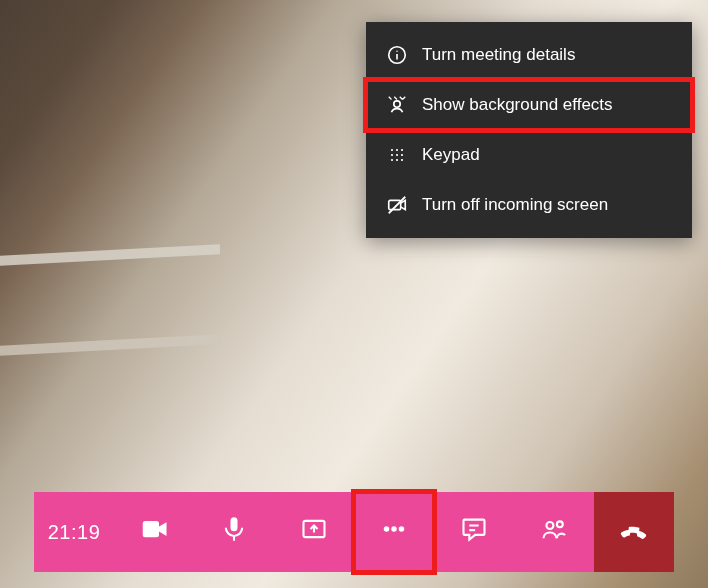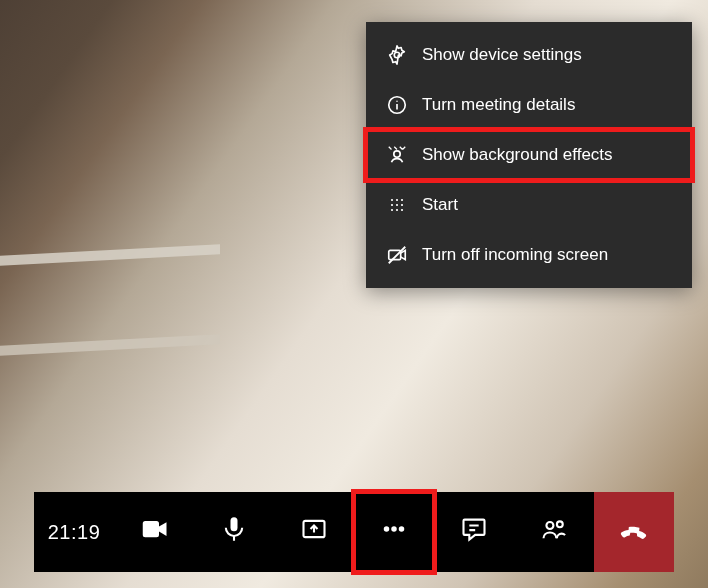--- a/index.html
+++ b/index.html
@@ -69,21 +69,21 @@
     
     .toolbar {
       position: absolute;
       left: 0; right: 0; bottom: 16px;
       height: 80px;
       display: flex;
       justify-content: center;
     }
     .toolbar-inner {
       display: flex;
-      background: #000000;
+      background: #ec4899;
       height: 80px;
     }
     .tb-btn {
       width: 80px;
       height: 80px;
       display: flex;
       align-items: center;
       justify-content: center;
       color: #fff;
       font-size: 22px;
@@ -96,29 +96,20 @@
     .fill-white { fill:#fff; stroke:none; }
   </style>
 </head>
 <body>
 
 <div class="video-bg"></div>
 <div class="shelf"></div>
 <div class="shelf2"></div>
 
 <div class="menu">
-  <div class="menu-item">
-    <span class="mi-icon">
-      <svg viewBox="0 0 24 24" width="22" height="22">
-          <circle cx="12" cy="12" r="3"></circle>
-          <path d="M12 2l1.5 2.7 3-.8.8 3 2.7 1.5-2.7 1.5-.8 3-3-.8L12 22l-1.5-2.7-3 .8-.8-3L4 12l2.7-1.5.8-3 3 .8z" stroke-linejoin="round"></path>
-        </svg>
-    </span>
-    <span class="mi-label">Show device settings</span>
-  </div>
   <div class="menu-item">
     <span class="mi-icon">
       <svg viewBox="0 0 24 24" width="22" height="22">
           <circle cx="12" cy="12" r="9"></circle>
           <circle cx="12" cy="8" r="0.8" class="fill-white"></circle>
           <path d="M12 11v6"></path>
         </svg>
     </span>
     <span class="mi-label">Turn meeting details</span>
   </div>
@@ -139,21 +130,21 @@
           <circle cx="12" cy="6" r="1.3" class="fill-white"></circle>
           <circle cx="18" cy="6" r="1.3" class="fill-white"></circle>
         <circle cx="6" cy="12" r="1.3" class="fill-white"></circle>
           <circle cx="12" cy="12" r="1.3" class="fill-white"></circle>
           <circle cx="18" cy="12" r="1.3" class="fill-white"></circle>
         <circle cx="6" cy="18" r="1.3" class="fill-white"></circle>
           <circle cx="12" cy="18" r="1.3" class="fill-white"></circle>
           <circle cx="18" cy="18" r="1.3" class="fill-white"></circle>
       </svg>
     </span>
-    <span class="mi-label">Start</span>
+    <span class="mi-label">Keypad</span>
   </div>
   <div class="menu-item">
     <span class="mi-icon">
       <svg viewBox="0 0 24 24" width="22" height="22">
           <rect x="3" y="7" width="13" height="10" rx="1.5"></rect>
           <path d="M16 10l5-3v10l-5-3"></path>
           <path d="M3 21L21 3" stroke-width="2"></path>
         </svg>
     </span>
     <span class="mi-label">Turn off incoming screen</span>

